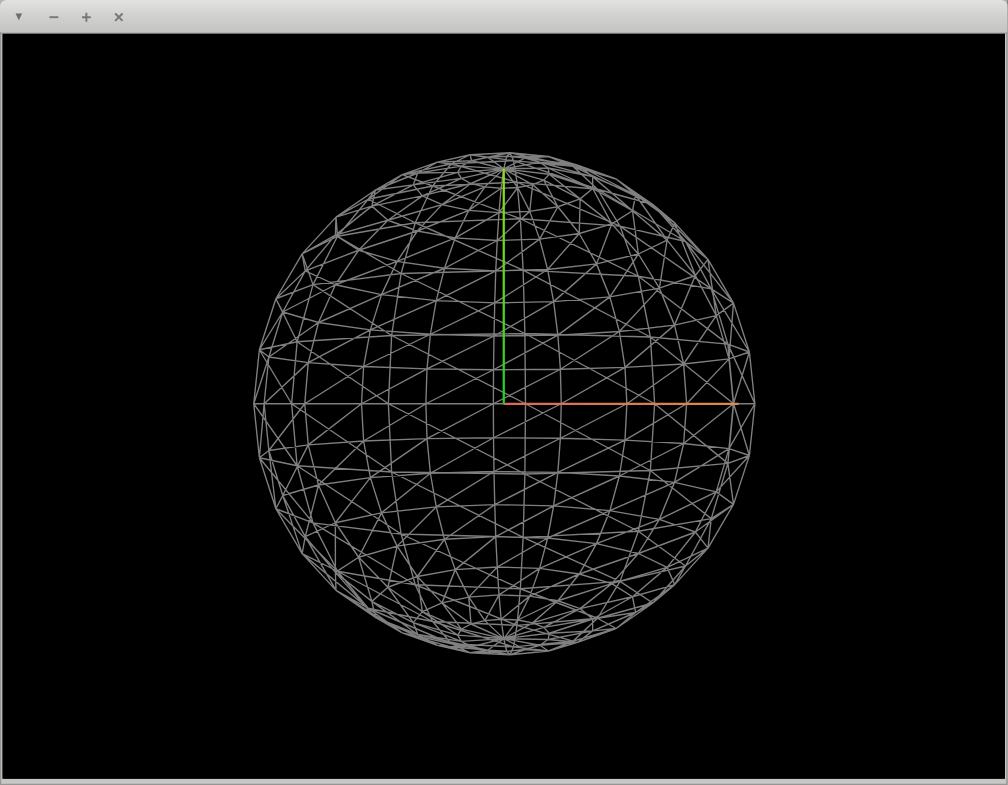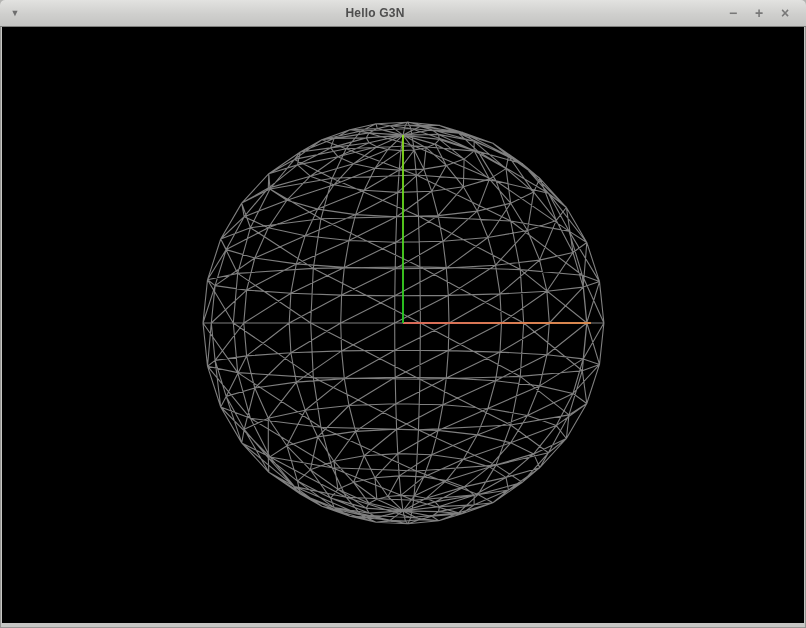--- a/index.html
+++ b/index.html
@@ -21,21 +21,20 @@
   svg{display:block;}
 </style>
 </head>
 <body>
 
 <div class="window">
   <div class="titlebar">
     <div class="menu-btn">
       <span>▼</span>
     </div>
-    <div class="title">Hello G3N</div>
     <div class="controls">
       <div class="ctrl">
         <span>−</span>
       </div>
       <div class="ctrl">
         <span>+</span>
       </div>
       <div class="ctrl">
         <span>×</span>
       </div>

